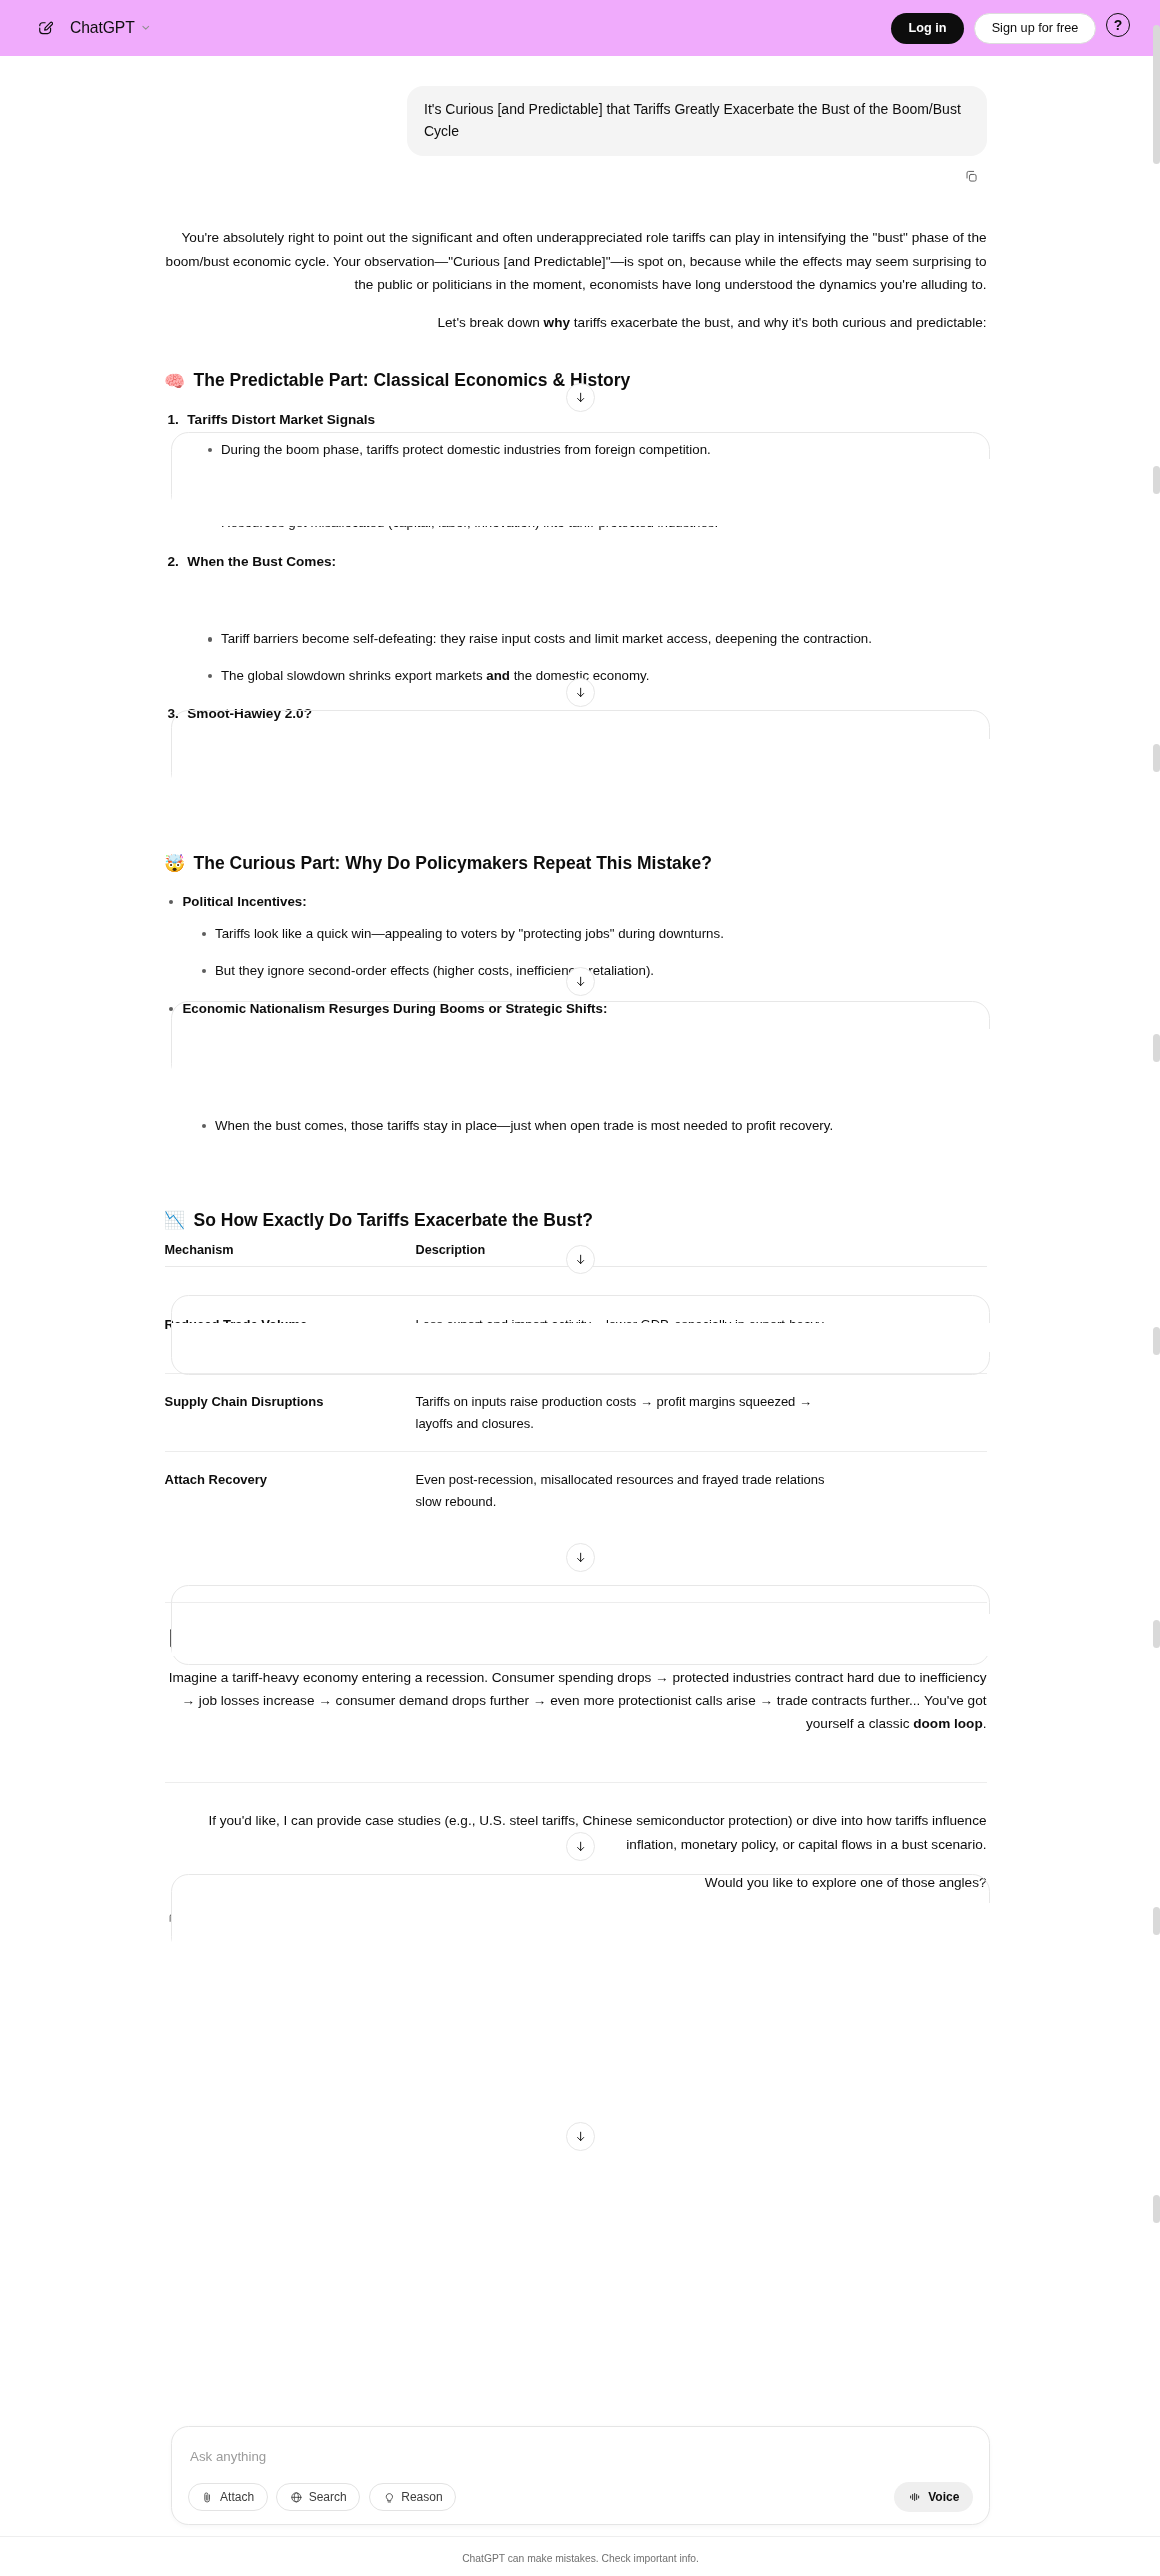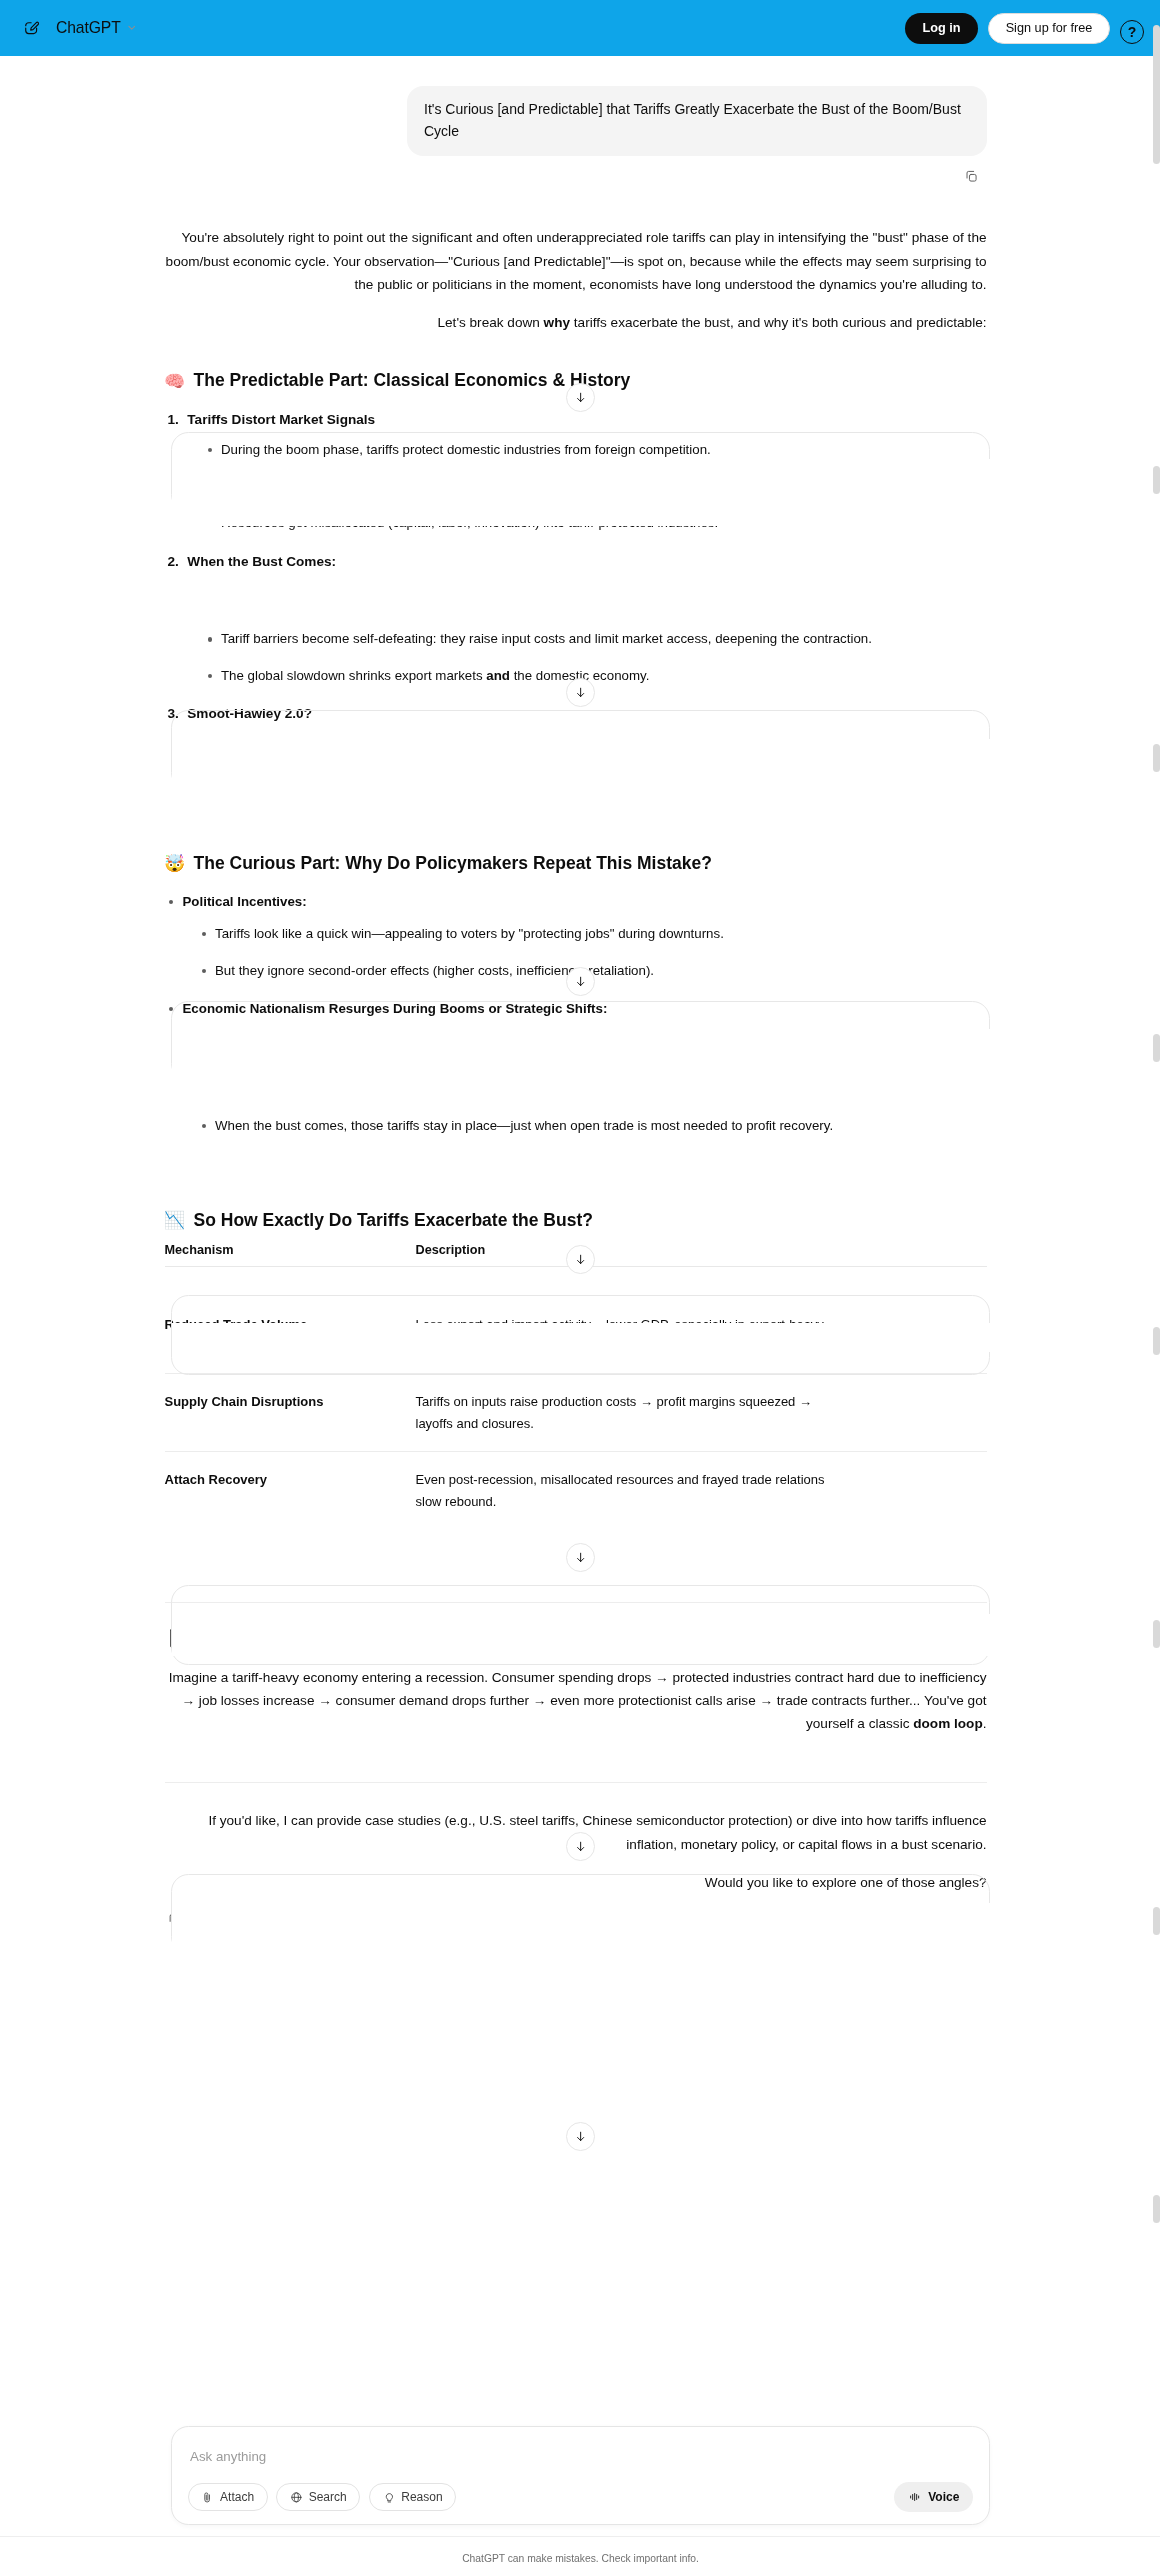--- a/index.html
+++ b/index.html
@@ -10,32 +10,32 @@
     font-family: "Liberation Sans", sans-serif;
     color: #0d0d0d;
     -webkit-font-smoothing: antialiased;
     overflow: hidden;
   }
   .page { position: relative; width: 1161px; height: 2576px; }
 
   
   .header {
     position: absolute; top: 0; left: 0; right: 0; height: 56px;
-    display: flex; align-items: center; padding: 0 17px;
-    background: #0ea5e9; z-index: 40;
+    display: flex; align-items: center; padding: 0 31px;
+    background: #f0abfc; z-index: 40;
   }
   .hdr-left { display: flex; align-items: center; gap: 11px; }
   .icon-btn {
     width: 28px; height: 28px; display: flex; align-items: center;
     justify-content: center; border-radius: 6px; cursor: pointer;
   }
   .brand { display: flex; align-items: center; gap: 5.4px; cursor: pointer; }
   .brand-name { font-size: 15.7px; font-weight: 400; letter-spacing: -0.1px; color: #0d0d0d; }
   .chev { color: #8f8f8f; display:flex; }
-  .hdr-right { margin-left: auto; display: flex; align-items: flex-end; gap: 10.3px; }
+  .hdr-right { margin-left: auto; display: flex; align-items: flex-start; gap: 10.3px; }
   .btn-login {
     background: #0d0d0d; color: #ffffff; border: none; border-radius: 604px;
     padding: 0 17.5px; height: 31px; font-size: 12.7px; font-weight: 600;
     font-family: "Liberation Sans", sans-serif; cursor: pointer;
   }
   .btn-signup {
     background: #ffffff; color: #0d0d0d; border: 0.6px solid #dcdcdc;
     border-radius: 604px; padding: 0 16.3px; height: 31px; font-size: 12.7px;
     font-weight: 500; font-family: "Liberation Sans", sans-serif; cursor: pointer;
   }

